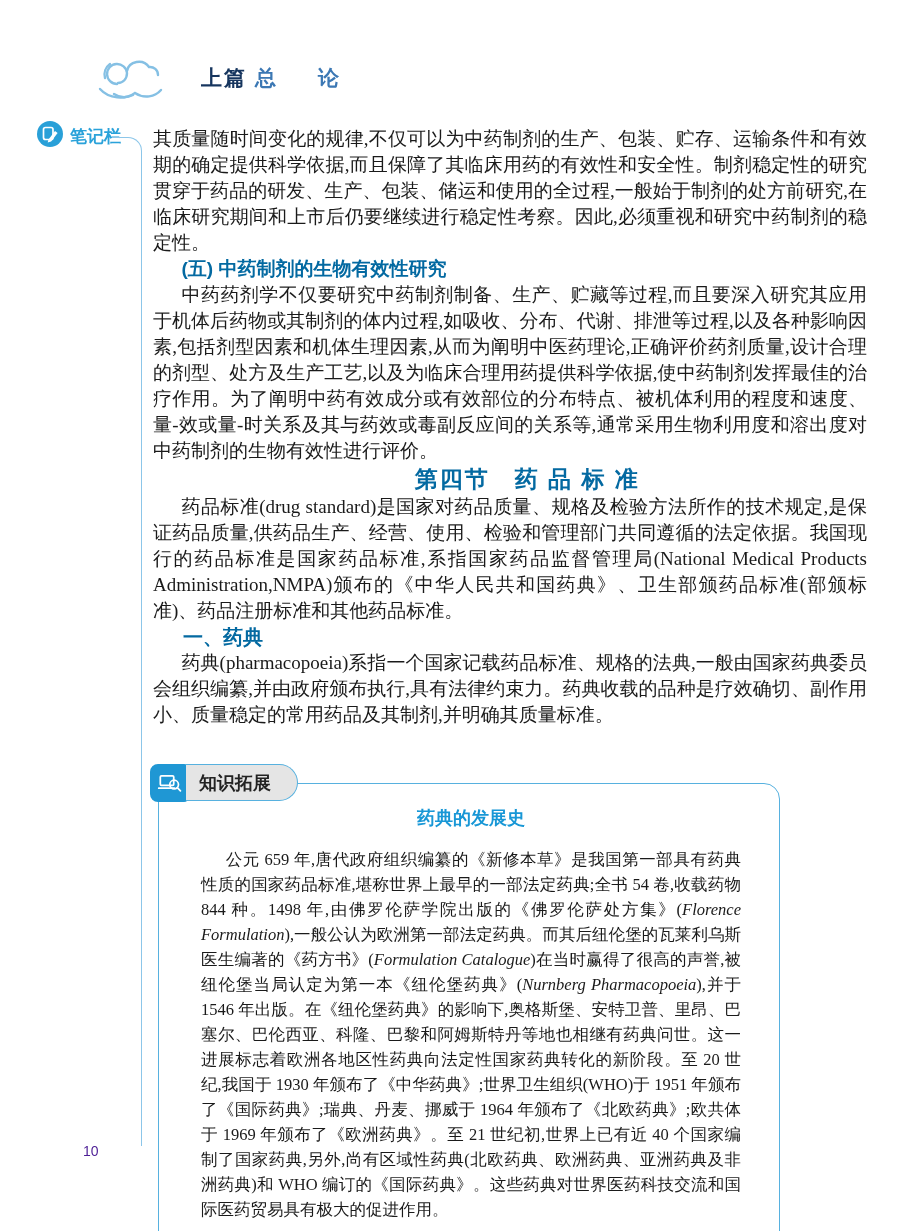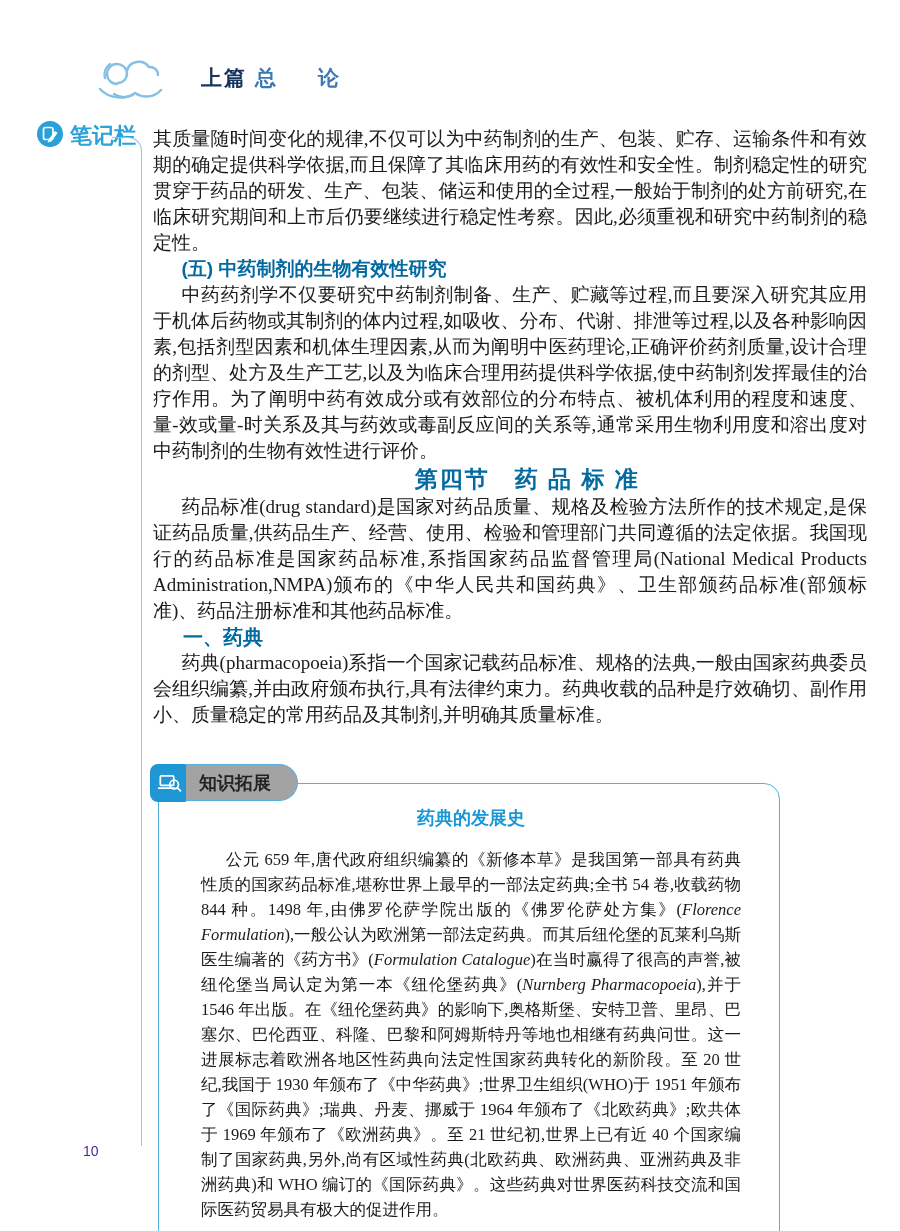--- a/index.html
+++ b/index.html
@@ -10,21 +10,21 @@
   }
   
   .hdr-cloud{position:absolute;left:92px;top:52px;}
   .hdr-part{position:absolute;left:201px;top:64px;font-size:21px;font-weight:bold;
     color:#16355e;letter-spacing:2px;}
   .hdr-title{position:absolute;left:255px;top:64px;font-size:21px;font-weight:bold;
     color:#3c78b4;}
   
   .notes{position:absolute;left:36px;top:120px;display:flex;align-items:center;gap:6px;}
   .notes-label{font-family:"Liberation Sans","DejaVu Sans",sans-serif;font-weight:bold;
-    font-size:22px;color:#2aa2da;}
+    font-size:17px;color:#2aa2da;}
   .notes-line{position:absolute;left:112px;top:137px;width:29px;height:1008px;
     border-top:1.5px solid #8cc6e9;border-right:1.5px solid #8cc6e9;
     border-top-right-radius:14px;}
   
   .main{position:absolute;left:153px;top:126px;width:714px;
     font-size:19px;line-height:26px;text-align:justify;}
   .main p{margin:0;text-indent:1.5em;}
   p.no-indent{text-indent:0;}
   .h-blue{color:#0369a1;font-family:"Liberation Sans","DejaVu Sans",sans-serif;
     font-weight:bold;}
@@ -34,21 +34,21 @@
   .h1{font-size:20px;line-height:26px;margin:17px 0 0 0;text-indent:1em;text-align:left;}
   .h2{font-size:19px;line-height:24px;margin:15px 0 3px 0;text-indent:1em;text-align:left;}
   
   .kb-wrap{position:relative;margin:36px 0 0 5px;width:622px;padding-top:19px;box-sizing:border-box;}
   .kb-box{border:1.5px solid #57b1df;border-radius:16px;
     padding:22px 22px 24px 26px;font-size:16.5px;line-height:25px;text-align:justify;}
   .kb-tab{position:absolute;top:0;left:-8px;height:38px;display:flex;z-index:2;}
   .kb-icon{width:38px;height:38px;background:#1f97d4;border-radius:8px 4px 4px 8px;
     display:flex;align-items:center;justify-content:center;flex:none;}
   .kb-pill{height:35px;border:1.5px solid #57b1df;border-left:none;
-    border-radius:0 19px 19px 0;background:#a3a3a3;padding:0 26px 0 13px;margin-left:-2px;
+    border-radius:0 19px 19px 0;background:#e5e5e5;padding:0 26px 0 13px;margin-left:-2px;
     display:flex;align-items:center;
     font-family:"Liberation Sans","DejaVu Sans",sans-serif;font-weight:bold;
     font-size:18px;color:#222222;}
   .kb-title{text-align:center;text-indent:0 !important;color:#1897d6;font-weight:bold;
     font-family:"Liberation Sans","DejaVu Sans",sans-serif;font-size:18px;
     margin:0 0 7px 0 !important;}
   .kb-box p{text-indent:1.5em;margin:16px;}
   .kb-box i{font-style:italic;}
   
   .page-num{position:absolute;left:83px;top:1143px;font-size:14px;color:#4c1d95;

